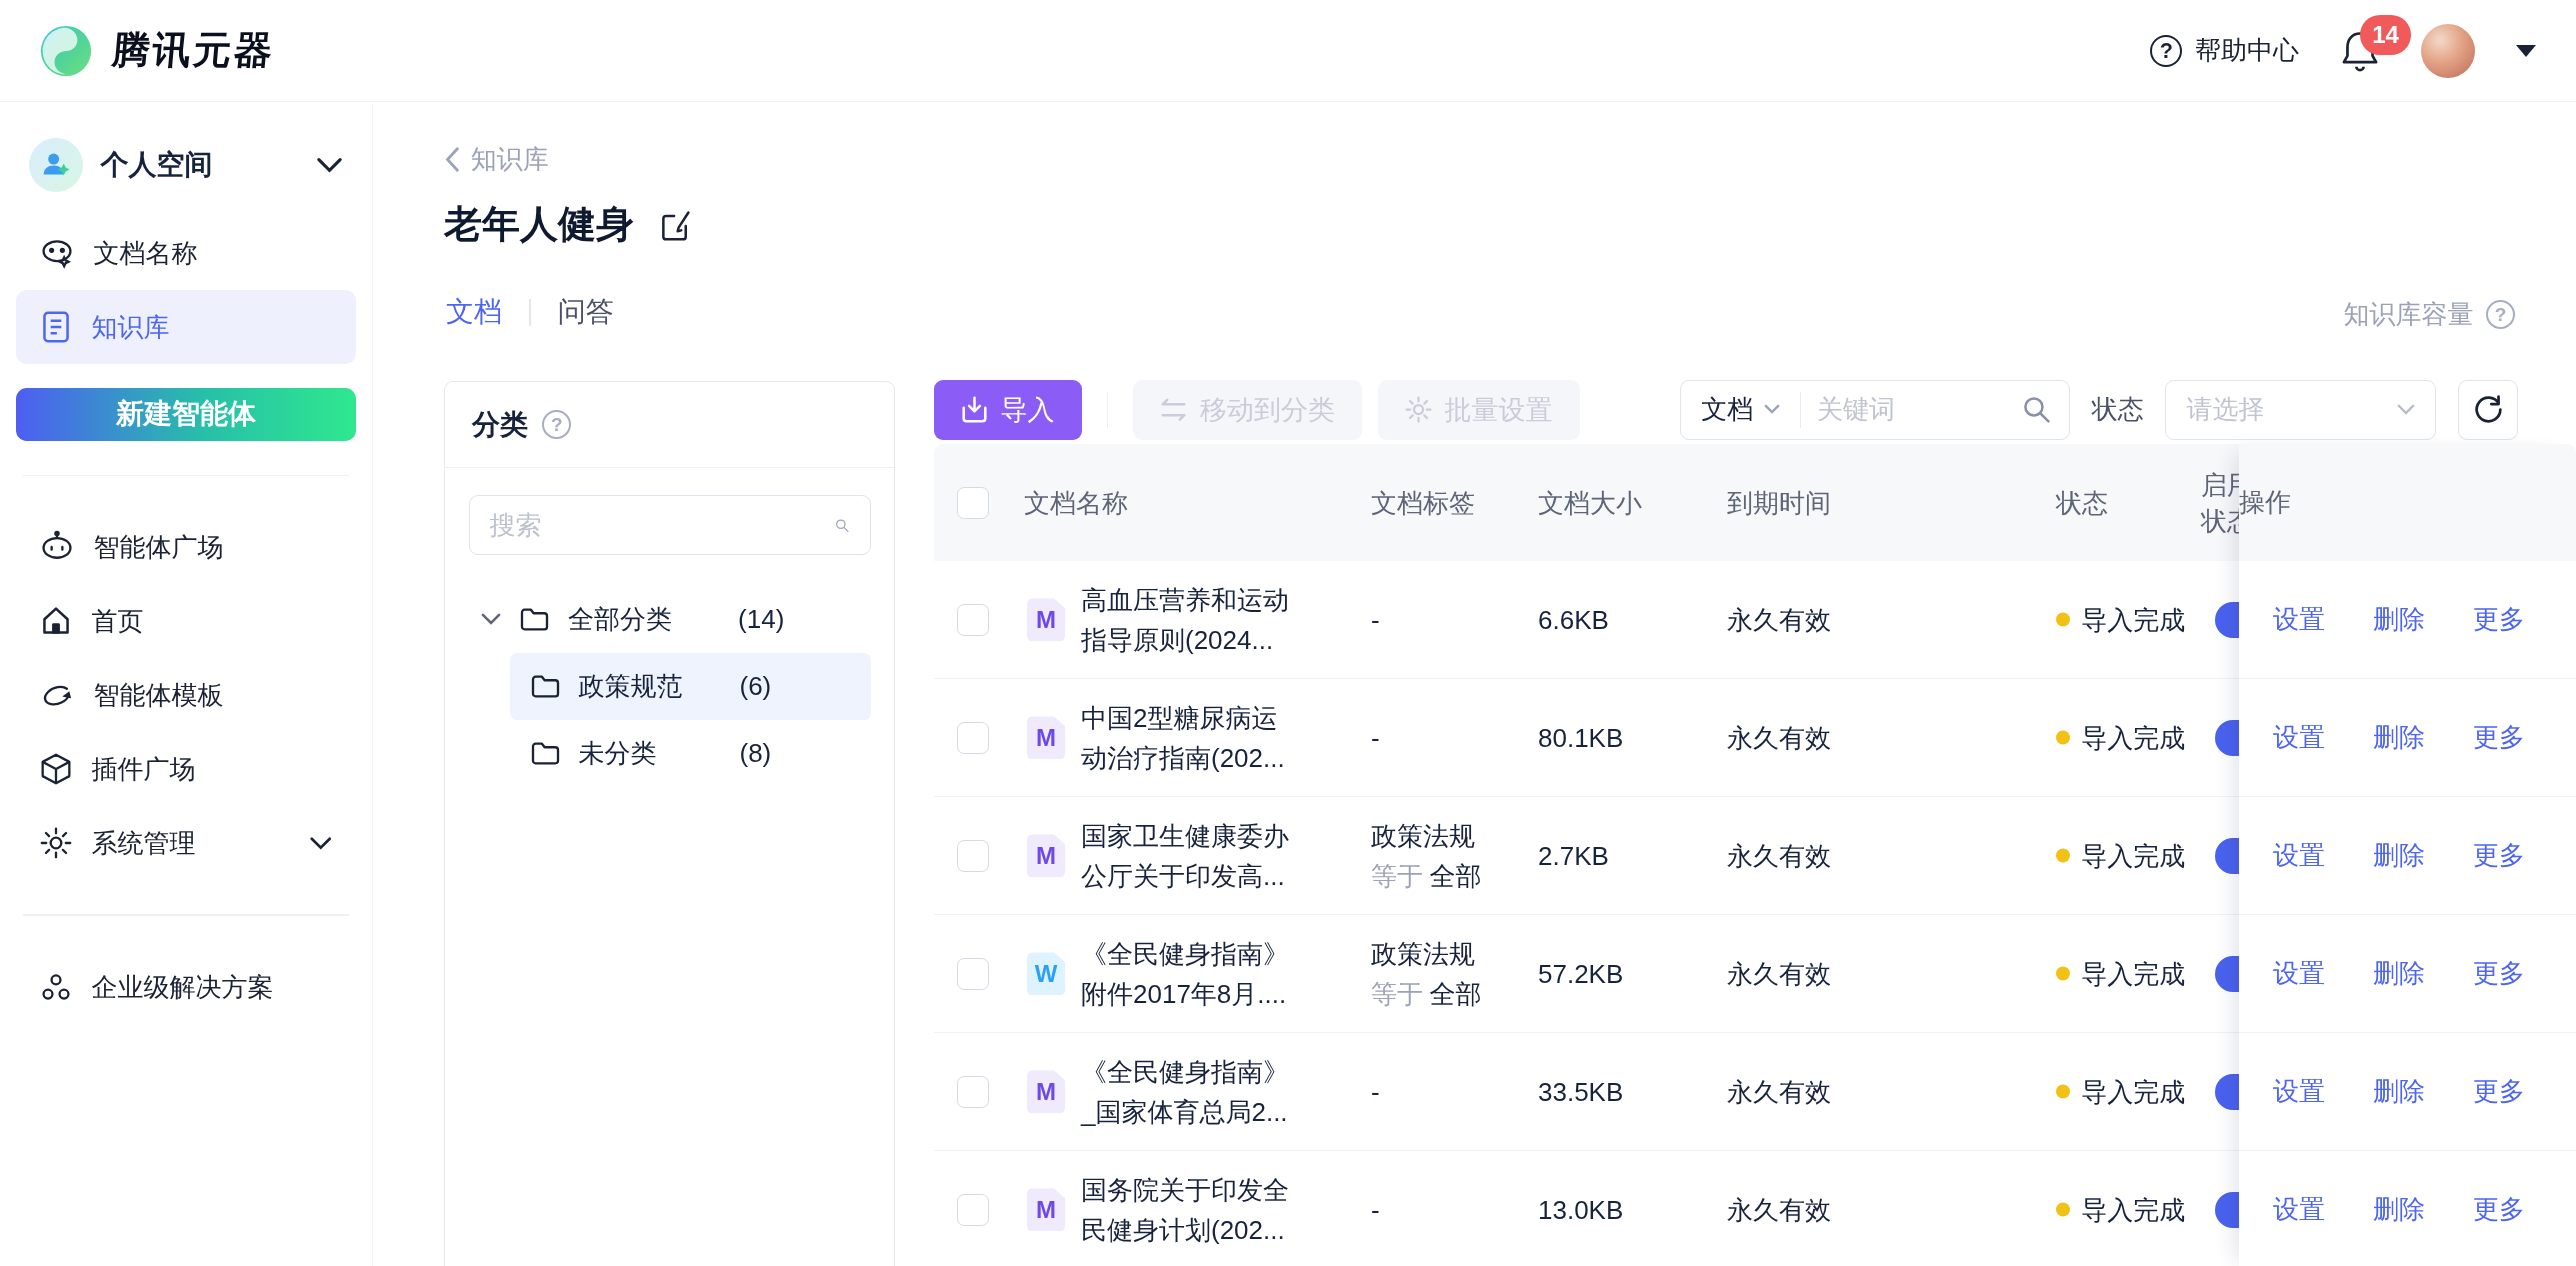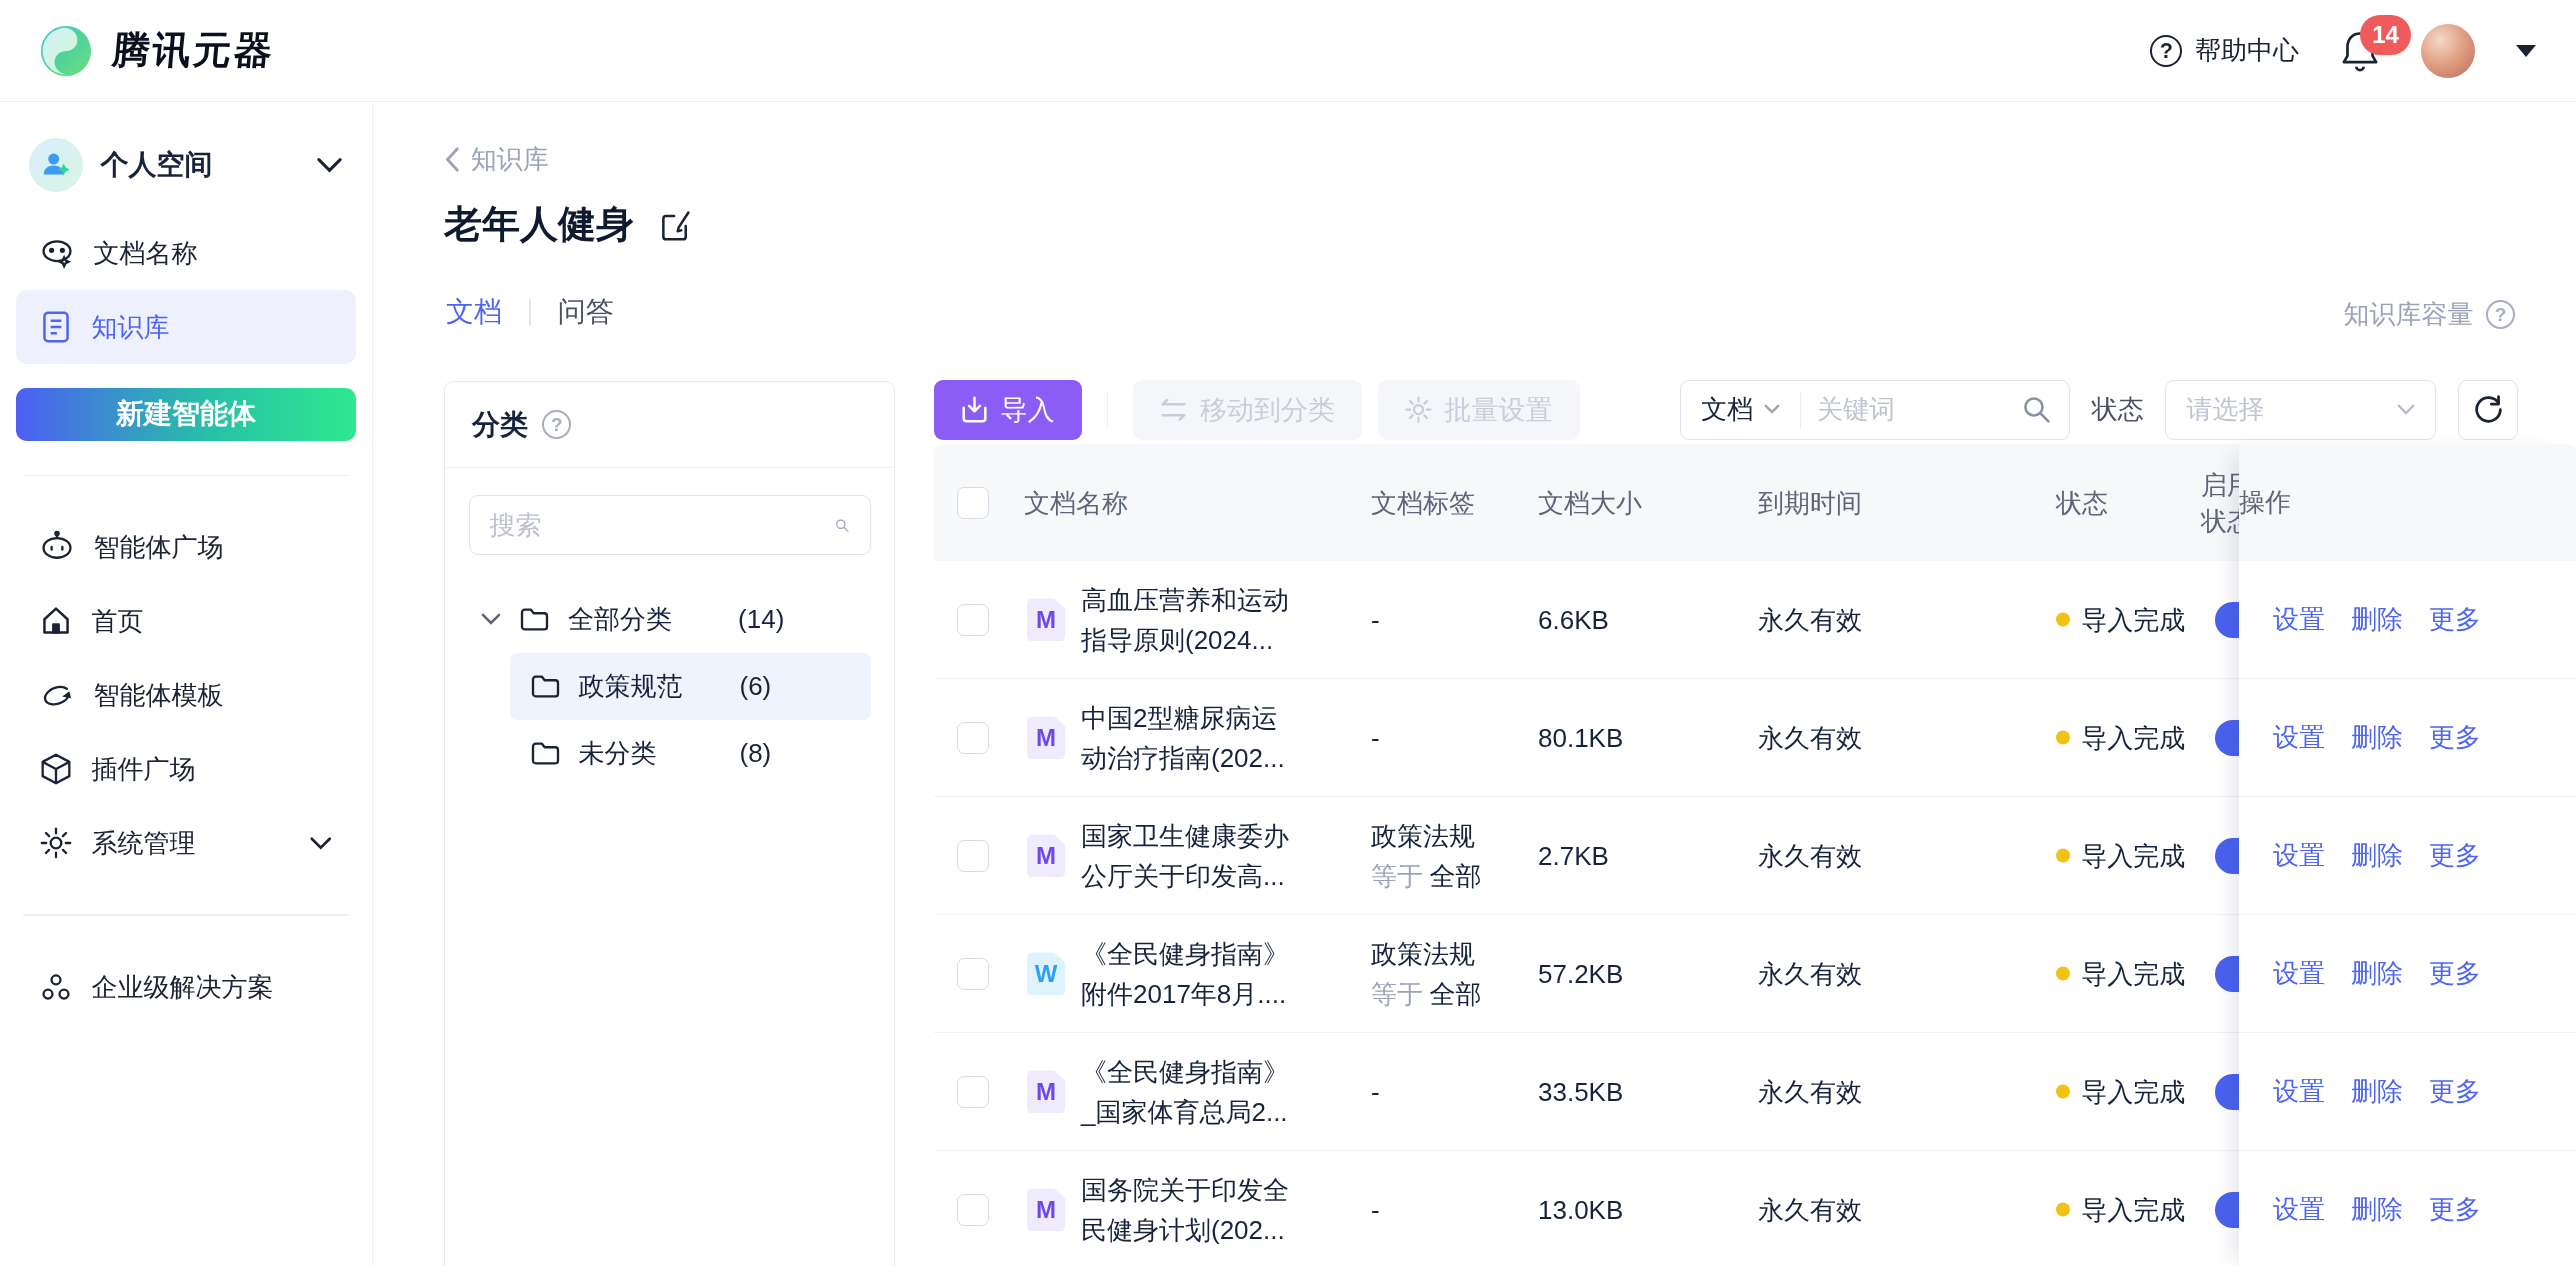--- a/index.html
+++ b/index.html
@@ -81,41 +81,41 @@
   .status-label { font-size:26px; color:#4A5166; }
   .status-select { width:271px; height:60px; border:1.8px solid #E0E3EB; border-radius:9px; display:flex; align-items:center; justify-content:space-between; padding:0 20px; font-size:26px; color:#BFC4D0; cursor:pointer; }
   .refresh-btn { width:60px; height:60px; border:1.8px solid #E0E3EB; border-radius:9px; background:#fff; display:flex; align-items:center; justify-content:center; cursor:pointer; }
 
   
   .table { position:absolute; left:560px; top:340px; right:0; bottom:0; }
   .thead { position:relative; height:117px; background:#F7F8FA; border-radius:9px 9px 0 0; font-size:26px; color:#5E6577; }
   .trow { position:relative; height:118px; border-bottom:1.8px solid #F1F2F6; font-size:26px; }
   .cell { position:absolute; top:50%; transform:translateY(-50%); }
   .c-check { left:22.5px; } .c-name { left:90px; } .c-tag { left:437px; } .c-size { left:604px; }
-  .c-exp { left:824px; } .c-status { left:1122px; }
+  .c-exp { left:793px; } .c-status { left:1122px; }
   .c-enable { left:1267px; width:56px; line-height:36px; }
   .trow .c-name { left:147px; width:275px; white-space:pre-line; line-height:40px; color:#17233D; cursor:pointer; }
   .file-icon { position:absolute; left:93px; top:50%; transform:translateY(-50%); width:38px; height:43px; border-radius:5.4px;
     display:flex; align-items:center; justify-content:center; font-size:24px; font-weight:700;
     clip-path:polygon(0 0,70% 0,100% 24%,100% 100%,0 100%); }
   .icon-m { background:#EFEBFD; color:#6E49E8; }
   .icon-w { background:#DFF3FE; color:#2BA0F5; }
   .tag-lines { line-height:40px; }
   .tag-op { color:#9CA3B8;font-family:Liberation Serif, serif; }
   .checkbox { display:inline-block; width:32px; height:32px; border:1.8px solid #D6DAE4; border-radius:7.2px; background:#fff; cursor:pointer; }
   .status-wrap { display:flex; align-items:center; gap:10.8px; }
   .dot { width:14.4px; height:14.4px; border-radius:50%; background:#F2C116; }
   .toggle { position:absolute; left:1281px; top:50%; transform:translateY(-50%); width:69px; height:36px; border-radius:18px; background:#4A62EF; cursor:pointer; }
   .toggle .knob { position:absolute; right:3.6px; top:3.6px; width:29px; height:29px; border-radius:50%; background:#fff; }
 
   
   .actions-col { position:absolute; top:0; right:0; width:337px; height:826px; background:#fff;
     box-shadow:-14.4px 0 20px -9px rgba(25,35,70,0.12); }
   .actions-head { height:117px; background:#F7F8FA; display:flex; align-items:center; font-size:26px; color:#5E6577; border-radius:0 9px 0 0; }
-  .actions-cell { height:118px; display:flex; align-items:center; gap:26px; padding-left:34px; border-bottom:1.8px solid #F1F2F6; }
+  .actions-cell { height:118px; display:flex; align-items:center; gap:48px; padding-left:34px; border-bottom:1.8px solid #F1F2F6; }
   .actions-cell a { color:#4D65F0; font-size:26px; text-decoration:none; cursor:pointer; }
 
   svg.icon { display:block; }
 </style>
 </head>
 <body>
 
 <header class="topbar">
   <div class="brand">
     <svg class="icon" width="52" height="52" viewBox="0 0 58 58">

